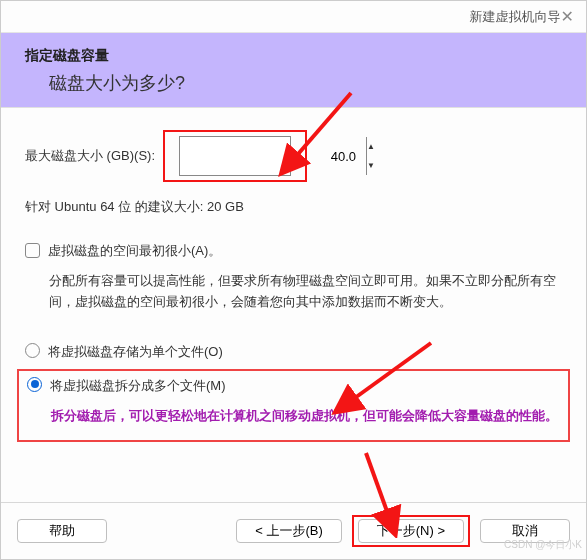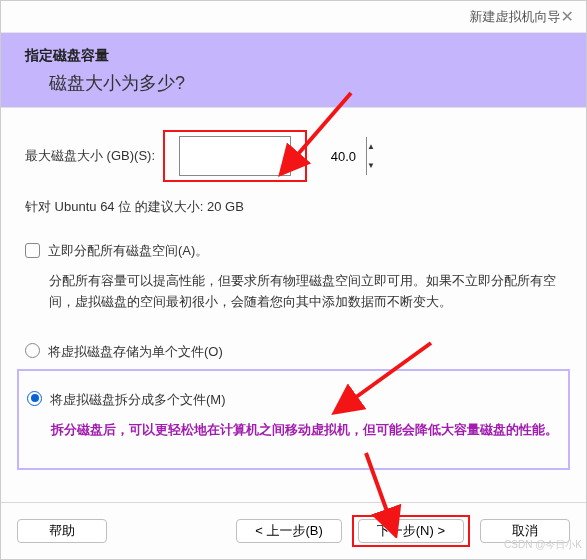--- a/index.html
+++ b/index.html
@@ -21,21 +21,21 @@
     .spinbtns { width: 16px; display: flex; flex-direction: column; border-left: 1px solid #888; }
     .spinbtns div { flex: 1; display: flex; align-items: center; justify-content: center; font-size: 8px; color: #333; cursor: pointer; }
     .hint { margin-bottom: 26px; }
     .checkrow { display: flex; align-items: flex-start; gap: 8px; margin-bottom: 10px; }
     .checkbox { width: 15px; height: 15px; border: 1px solid #888; border-radius: 3px; margin-top: 1px; flex-shrink: 0; }
     .desc { margin: 0 0 30px 24px; line-height: 1.65; color: #333; }
     .radiorow { display: flex; align-items: flex-start; gap: 8px; margin-bottom: 14px; }
     .radio { width: 15px; height: 15px; border: 1px solid #888; border-radius: 50%; position: relative; flex-shrink: 0; }
     .radio.checked { border-color: #0a63d6; }
     .radio.checked::after { content: ""; position: absolute; left: 2.5px; top: 2.5px; width: 8px; height: 8px; background: #0a63d6; border-radius: 50%; }
-    .radiobox2 { border: 2px solid #c4b5fd; padding: 20px 8px; margin: -6px -8px 10px -8px; }
+    .radiobox2 { border: 2px solid #ef4444; padding: 6px 8px; margin: -6px -8px 10px -8px; }
     .radiodesc { margin: 0 0 8px 24px; line-height: 1.65; color: #a21caf; font-weight: bold; }
     .footer { border-top: 1px solid #d8d8d8; padding: 12px 16px; display: flex; align-items: center; gap: 10px; background: #fdfdfd; }
     .btn { height: 24px; padding: 0 18px; border: 1px solid #bfbfbf; border-radius: 4px; background: #fff; font-size: 13px; cursor: pointer; display: inline-flex; align-items: center; justify-content: center; min-width: 90px; }
     .footer .spacer { flex: 1; }
     .nextwrap { border: 2px solid #f31515; padding: 2px 4px; }
     .watermark { position: absolute; right: 4px; bottom: -50px; font-size: 10px; color: #cfcfcf; pointer-events: none; }
     .arrow { position: absolute; pointer-events: none; }
   </style>
 </head>
 <body>
@@ -65,21 +65,21 @@
             <div>▼</div>
           </span>
         </span>
       </span>
     </div>
 
     <div class="hint">针对 Ubuntu 64 位 的建议大小: 20 GB</div>
 
     <div class="checkrow">
       <span class="checkbox"></span>
-      <span>立即分配所有磁盘空间(A)。</span>
+      <span>虚拟磁盘的空间最初很小(A)。</span>
     </div>
     <div class="desc">分配所有容量可以提高性能，但要求所有物理磁盘空间立即可用。如果不立即分配所有空间，虚拟磁盘的空间最初很小，会随着您向其中添加数据而不断变大。</div>
 
     <div class="radiorow">
       <span class="radio"></span>
       <span>将虚拟磁盘存储为单个文件(O)</span>
     </div>
 
     <div class="radiobox2">
       <div class="radiorow" style="margin-bottom:10px">

